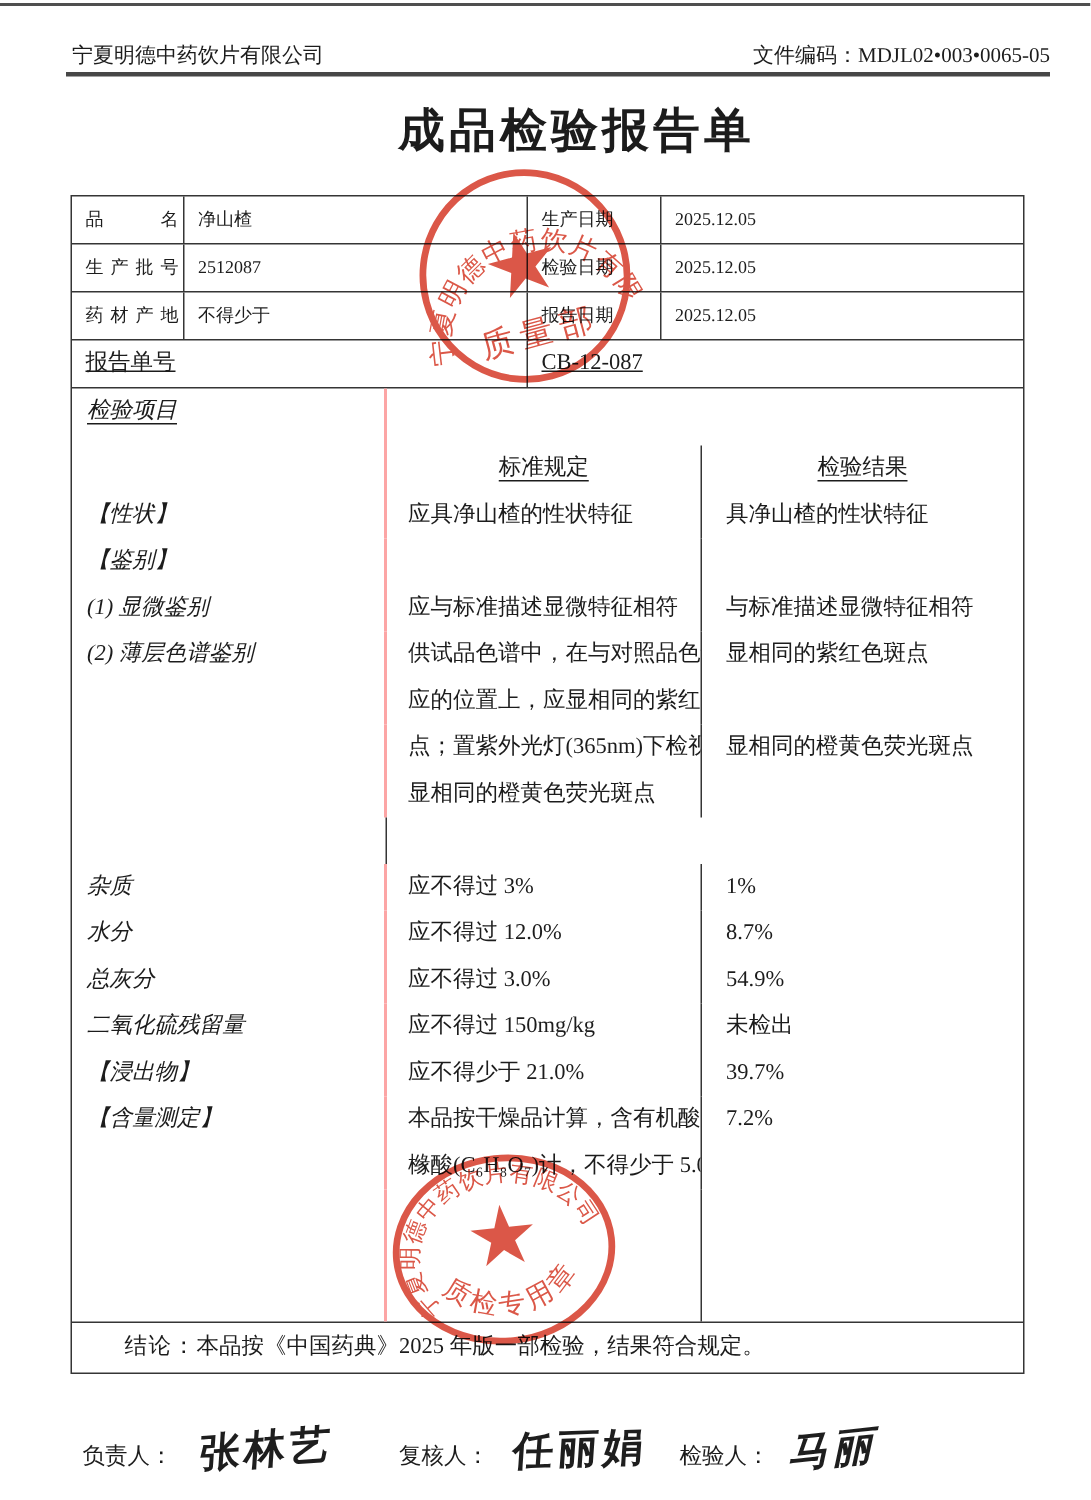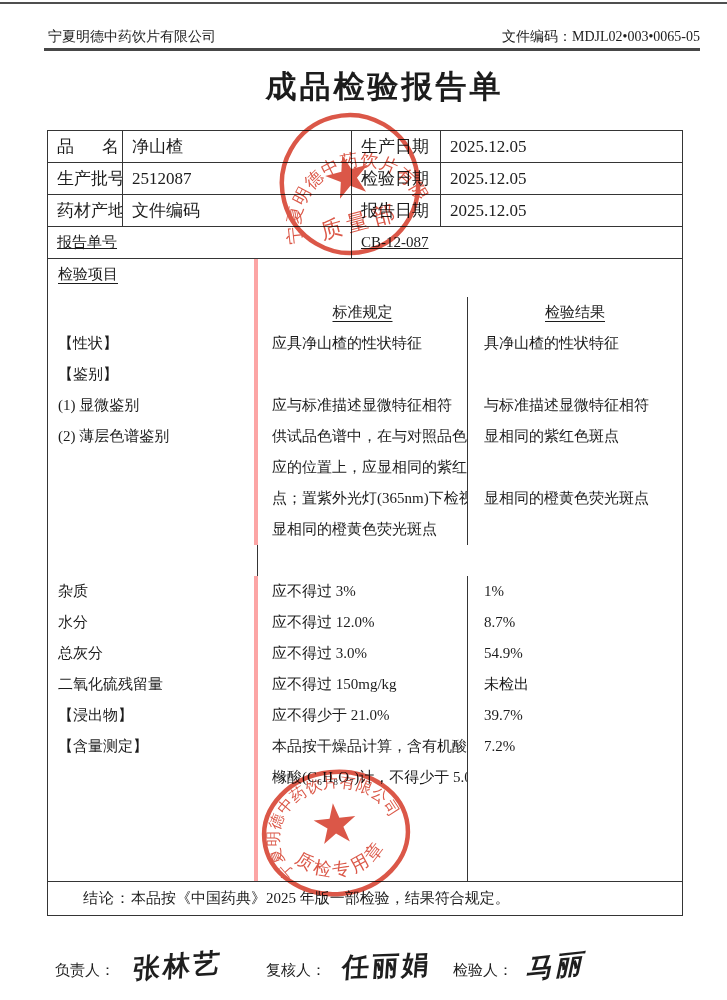--- a/index.html
+++ b/index.html
@@ -8,33 +8,33 @@
     font-family:"Liberation Serif","DejaVu Serif",serif;color:#1c1c1c;
   }
   .top-edge{position:absolute;top:2px;left:0;width:727px;height:2px;background:#4f4f4f;}
   .hdr{position:absolute;top:28px;left:48px;width:652px;display:flex;justify-content:space-between;font-size:14px;}
   .hdr-rule{position:absolute;top:48px;left:44px;width:656px;height:3px;background:#474747;}
   .title{position:absolute;top:66px;left:0;width:727px;text-align:center;font-size:31px;font-weight:bold;letter-spacing:3px;margin-left:21px;}
 
   .doc{position:absolute;left:47px;top:130px;width:634px;border:1px solid #353535;box-sizing:content-box;background:transparent;}
 
   
-  .irow4{display:grid;grid-template-columns:75px 229px 89px 241px;height:31px;line-height:31px;border-bottom:1px solid #353535;font-size:17px;}
+  .irow4{display:grid;grid-template-columns:75px 229px 89px 241px;height:31px;line-height:31px;border-bottom:1px solid #353535;font-size:12px;}
   .irow4 .cell{border-right:1px solid #353535;padding-left:9px;box-sizing:border-box;overflow:hidden;white-space:nowrap;}
   .irow4 .cell:last-child{border-right:none;}
   .irow-last{display:grid;grid-template-columns:304px 330px;height:31px;line-height:31px;border-bottom:1px solid #353535;font-size:15px;text-decoration:underline;}
   .irow-last .cell{border-right:1px solid #353535;padding-left:9px;box-sizing:border-box;}
   .irow-last .cell:last-child{border-right:none;}
   .jlab{display:inline-block;width:62px;text-align:justify;text-align-last:justify;}
 
   
   .inspect{display:flex;flex-direction:column;height:622px;}
   .hrow,.brow{display:grid;grid-template-columns:210px 210px 214px;min-height:31px;line-height:31px;font-size:15px;}
   .hrow .hc,.brow .bc{box-sizing:border-box;overflow:hidden;white-space:nowrap;}
-  .hc1,.bc1{border-right:4px solid #fca5a5;padding-left:10px;}
+  .hc1,.bc1{border-right:2px solid #fca5a5;padding-left:10px;font-style:italic;}
   .hc2,.bc2{border-right:1px solid #353535;padding-left:14px;}
   .bc3{padding-left:16px;}
   .hc2,.hc3{text-align:center;padding-left:0;margin-top:38px;}
   .hu{text-decoration:underline;text-underline-offset:4px;}
   .brow.fill{flex:1;}
   .concl{height:33px;line-height:33px;border-top:1px solid #353535;font-size:15px;padding-left:35px;}
   .concl .clabel{font-weight:normal;letter-spacing:1px;}
 
   
   .stamp{position:absolute;mix-blend-mode:multiply;opacity:0.88;}
@@ -74,21 +74,21 @@
 
       <div class="irow4">
         <div class="cell"><span class="jlab">生产批号</span></div>
         <div class="cell">2512087</div>
         <div class="cell">检验日期</div>
         <div class="cell">2025.12.05</div>
       </div>
 
       <div class="irow4">
         <div class="cell"><span class="jlab">药材产地</span></div>
-        <div class="cell">文件编码</div>
+        <div class="cell">不得少于</div>
         <div class="cell">报告日期</div>
         <div class="cell">2025.12.05</div>
       </div>
 
     <div class="irow-last">
       <div class="cell"><span>报告单号</span></div>
       <div class="cell">CB-12-087</div>
     </div>
   </div>
 

